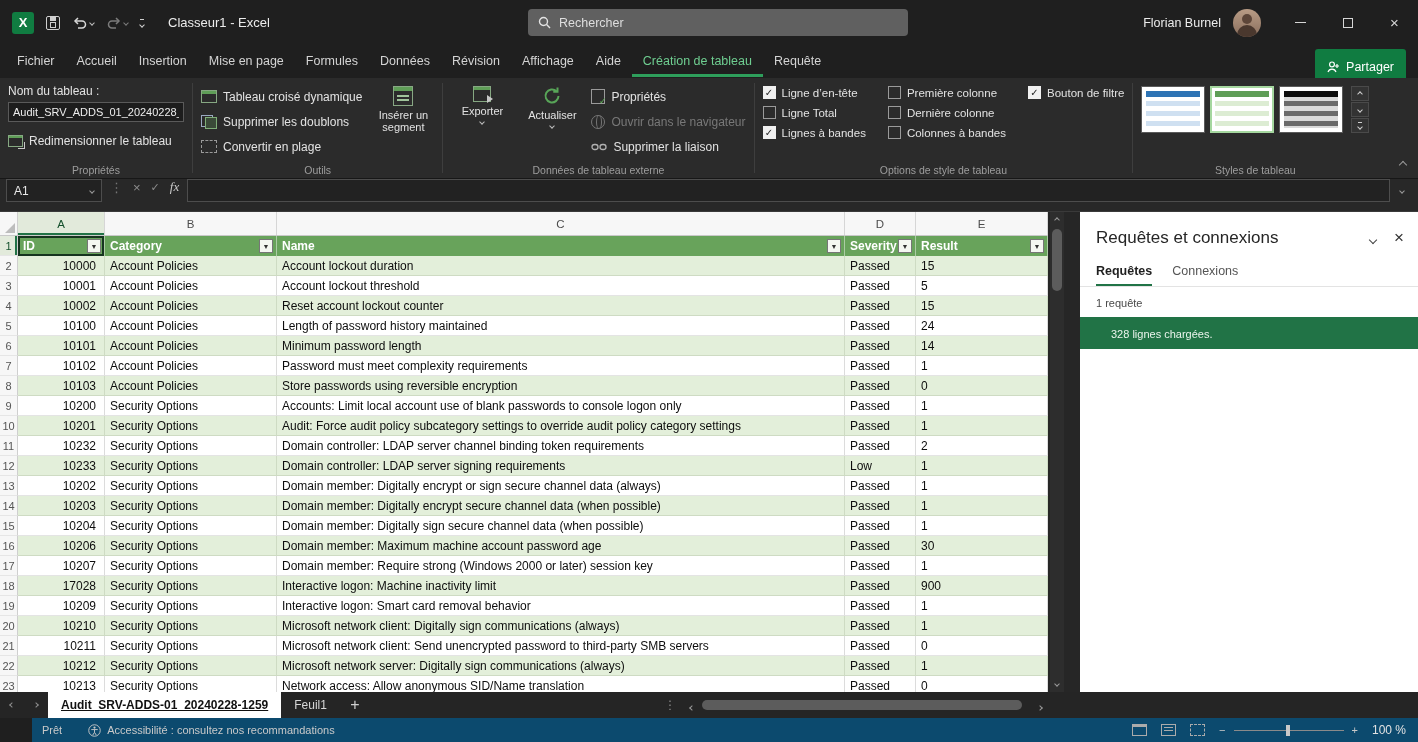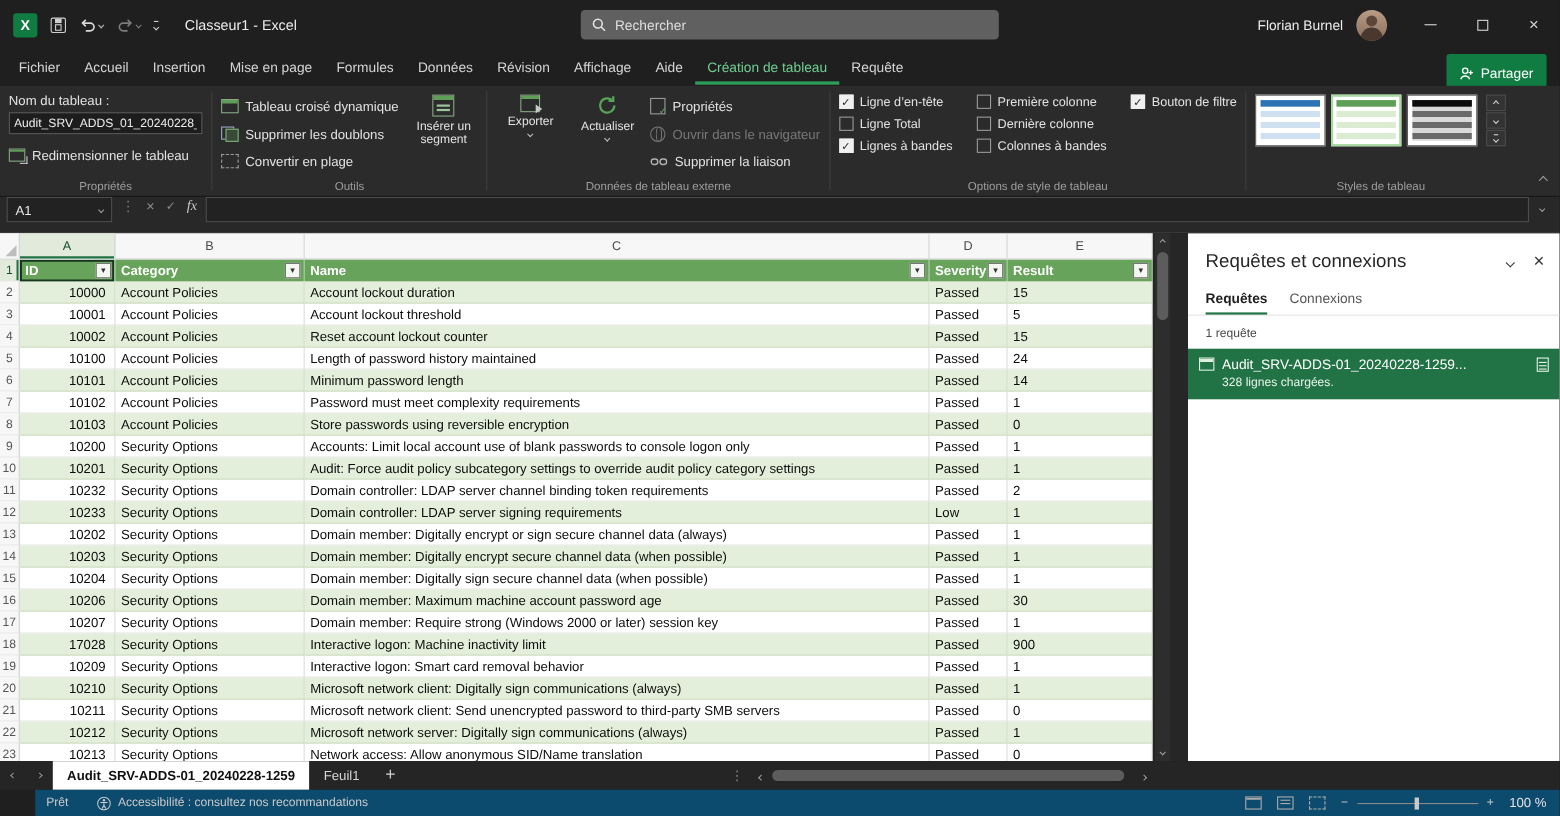--- a/index.html
+++ b/index.html
@@ -168,21 +168,21 @@
   .i-qtable { width:14px; height:12px; border:1px solid #dff0e2; box-shadow:inset 0 3px 0 #dff0e2; flex:none; }
   .i-qpage { width:11px; height:13px; border:1px solid #e8f3ea; position:relative; flex:none; }
   .i-qpage::after { content:''; position:absolute; left:1px; top:3px; width:7px; height:1px; background:#e8f3ea;
                     box-shadow:0 3px 0 #e8f3ea, 0 6px 0 #e8f3ea; }
   .qstatus { font-size:11px; color:#eaf4ec; padding:4px 0 0 21px; }
 
   
   .sheetbar { height:26px; background:#252525; display:flex; align-items:stretch; flex:none; color:#cfcfcf; }
   .sb-nav { width:24px; display:flex; align-items:center; justify-content:center; color:#8f8f8f; }
   .stab { display:flex; align-items:center; padding:0 13px; font-size:12px; white-space:nowrap; }
-  .stab.active { background:#ffffff; color:#111; font-weight:bold; }
+  .stab.active { background:#ffffff; color:#111; font-weight:bold;text-decoration:underline; }
   .stab.plain { color:#d6d6d6; }
   .sb-add { width:30px; display:flex; align-items:center; justify-content:center; font-size:16px; color:#cfcfcf; }
   .sb-scroll { width:392px; margin-left:auto; position:relative; display:flex; align-items:center; flex:none; }
   .sb-dots { color:#8a8a8a; font-size:12px; padding:0 8px; }
   .hs-arrow { color:#9a9a9a; padding:0 6px; }
   .hs-track { flex:1; position:relative; height:100%; }
   .hs-thumb { position:absolute; top:8px; left:2px; right:10px; height:10px; background:#5c5c5c; border-radius:5px; }
   .sb-filler { width:370px; flex:none; }
 
   
@@ -669,25 +669,20 @@
           <span><span class="chev down"></span></span>
           <span class="panel-x">×</span>
         </span>
       </div>
       <div class="ptabs">
         <span class="ptab active">Requêtes</span>
         <span class="ptab">Connexions</span>
       </div>
       <div class="pcount">1 requête</div>
       <div class="query-item">
-        <div class="qrow1">
-          <span class="i-qtable"></span>
-          <span class="qname">Audit_SRV-ADDS-01_20240228-1259...</span>
-          <span class="i-qpage"></span>
-        </div>
         <div class="qstatus">328 lignes chargées.</div>
       </div>
     </div>
   </div>
 
   <div class="sheetbar">
     <div class="sb-nav">
         <span class="chev left sm"></span>
       </div>
     <div class="sb-nav">

